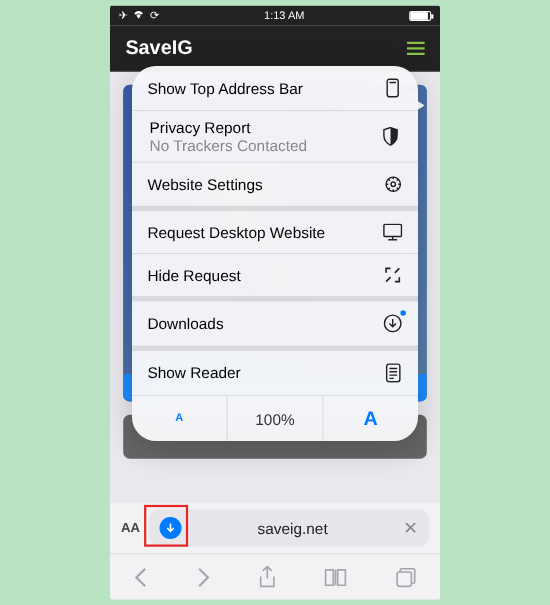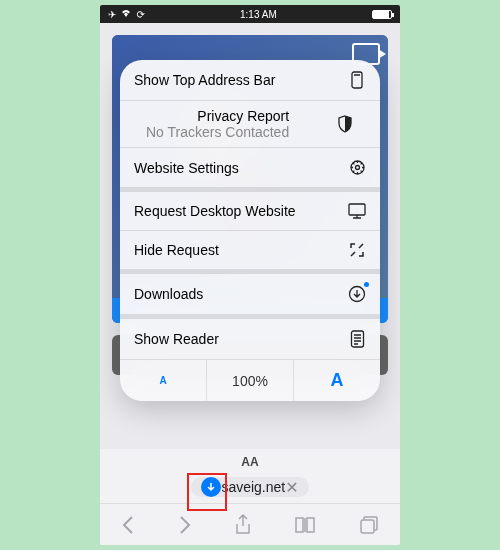--- a/index.html
+++ b/index.html
@@ -118,21 +118,21 @@
     }
     .menu-item {
       display: flex;
       align-items: center;
       justify-content: space-between;
       padding: 11px 14px;
       border-bottom: 1px solid rgba(0,0,0,0.1);
       font-size: 14px;
       color: #000;
     }
-    .menu-item.with-sub { padding: 7px 26px; text-align: right; }
+    .menu-item.with-sub { padding: 7px 16px; }
     .sub-label { font-size: 14px; color: #888; }
     .menu-sep { border-bottom: 5px solid rgba(0,0,0,0.1); }
     .menu-icon { width: 18px; display: flex; justify-content: center; color: #222; }
     .zoom-row {
       display: flex;
       height: 42px;
       border-top: 1px solid rgba(0,0,0,0.1);
     }
     .zoom-btn {
       flex: 1;
@@ -151,21 +151,20 @@
       position: absolute;
       bottom: 0;
       left: 0; right: 0;
       background: #f2f2f5;
     }
     .url-bar-row {
       display: flex;
       align-items: center;
       padding: 6px 10px;
       gap: 8px;
-      flex-direction: column;
     }
     .aa-btn { font-size: 12px; color: #444; font-weight: 600; }
     .url-bar {
       flex: 1;
       height: 34px;
       background: #e6e6eb;
       border-radius: 10px;
       display: flex;
       align-items: center;
       padding: 0 10px;
@@ -233,20 +232,28 @@
       <span>⟳</span>
     </div>
     <div>1:13 AM</div>
     <div class="status-right">
       <div class="battery">
           <div class="battery-fill"></div>
         </div>
     </div>
   </div>
 
+  <div class="app-header">
+    <div class="app-title">SaveIG</div>
+    <div class="hamburger">
+      <span></span>
+        <span></span>
+        <span></span>
+    </div>
+  </div>
 
   <div class="content">
     <div class="hero-card">
       <div class="hero-bg"></div>
       <div class="video-icon"></div>
       <div class="blue-strip"></div>
     </div>
     <div class="gray-card"></div>
   </div>
 

